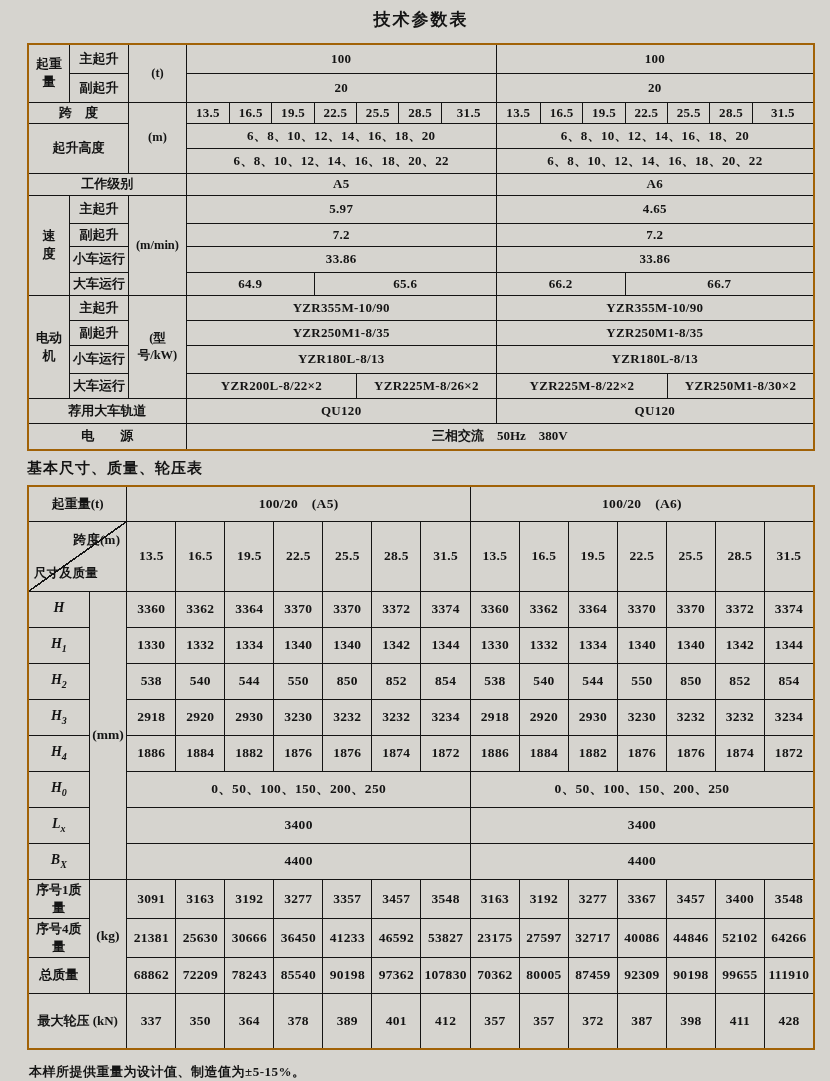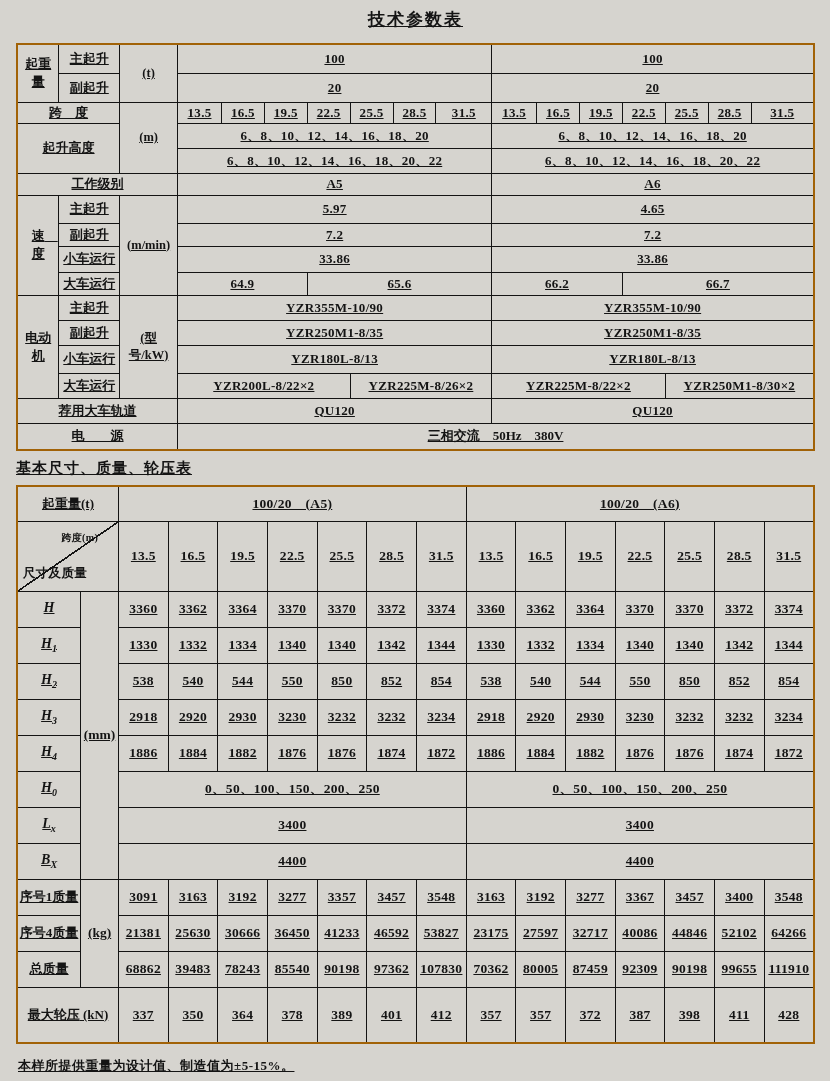--- a/index.html
+++ b/index.html
@@ -3,21 +3,21 @@
 <meta charset="utf-8">
 <style>
   * { box-sizing: border-box; margin: 0; padding: 0; }
   body {
     width: 830px; height: 1081px;
     background: #d6d4cf;
     font-family: "Liberation Serif", "DejaVu Serif", serif;
     color: #141414;
     overflow: hidden;
   }
-  .page { padding: 8px 15px 0 16px; text-decoration: underline; }
+  .page { padding: 8px 15px 0 27px; }
   .title { text-align: center; font-weight: bold; font-size: 17px; letter-spacing: 2px; }
   .title2 { text-align: left; font-weight: bold; font-size: 15px; letter-spacing: 1px; margin: 8px 0 7px 0; }
   table {
     border-collapse: collapse; table-layout: fixed;
     border: 2px solid #a16207; margin: 0 auto;
   }
   #t1 { margin-top: 12px; }
   td {
     border: 1px solid #141414;
     text-align: center; vertical-align: middle;
@@ -38,21 +38,21 @@
   #t2 td.lbl { font-size: 13px; }
   i.mvar { font-style: italic; font-weight: 600; font-size: 14px; }
   sub.mvar { font-style: italic; font-weight: 600; font-size: 10px; }
   .diag { position: relative; padding: 0; }
   .diag-line {
     position: absolute; inset: 0;
     background: linear-gradient(to bottom right,
       transparent calc(50% - 0.8px), #141414 calc(50% - 0.8px),
       #141414 calc(50% + 0.8px), transparent calc(50% + 0.8px));
   }
-  .diag-top { position: absolute; top: 9px; right: 20px; font-weight: bold; font-size: 10px; }
+  .diag-top { position: absolute; top: 9px; right: 6px; font-weight: bold; font-size: 13px; }
   .diag-bottom { position: absolute; bottom: 9px; left: 5px; font-weight: bold; font-size: 12.5px; }
   .footnote { margin: 13px 0 0 2px; font-size: 13px; font-weight: 600; letter-spacing: 0.5px; }
 </style>
 </head>
 <body>
 
 <div class="page">
 
   <div class="title">技术参数表</div>
 
@@ -361,21 +361,21 @@
           <td class="num">27597</td>
           <td class="num">32717</td>
           <td class="num">40086</td>
           <td class="num">44846</td>
           <td class="num">52102</td>
           <td class="num">64266</td>
     </tr>
     <tr>
       <td class="lbl">总质量</td>
       <td class="num">68862</td>
-          <td class="num">39483</td>
+          <td class="num">72209</td>
           <td class="num">78243</td>
           <td class="num">85540</td>
           <td class="num">90198</td>
           <td class="num">97362</td>
           <td class="num">107830</td>
           <td class="num">70362</td>
           <td class="num">80005</td>
           <td class="num">87459</td>
           <td class="num">92309</td>
           <td class="num">90198</td>

